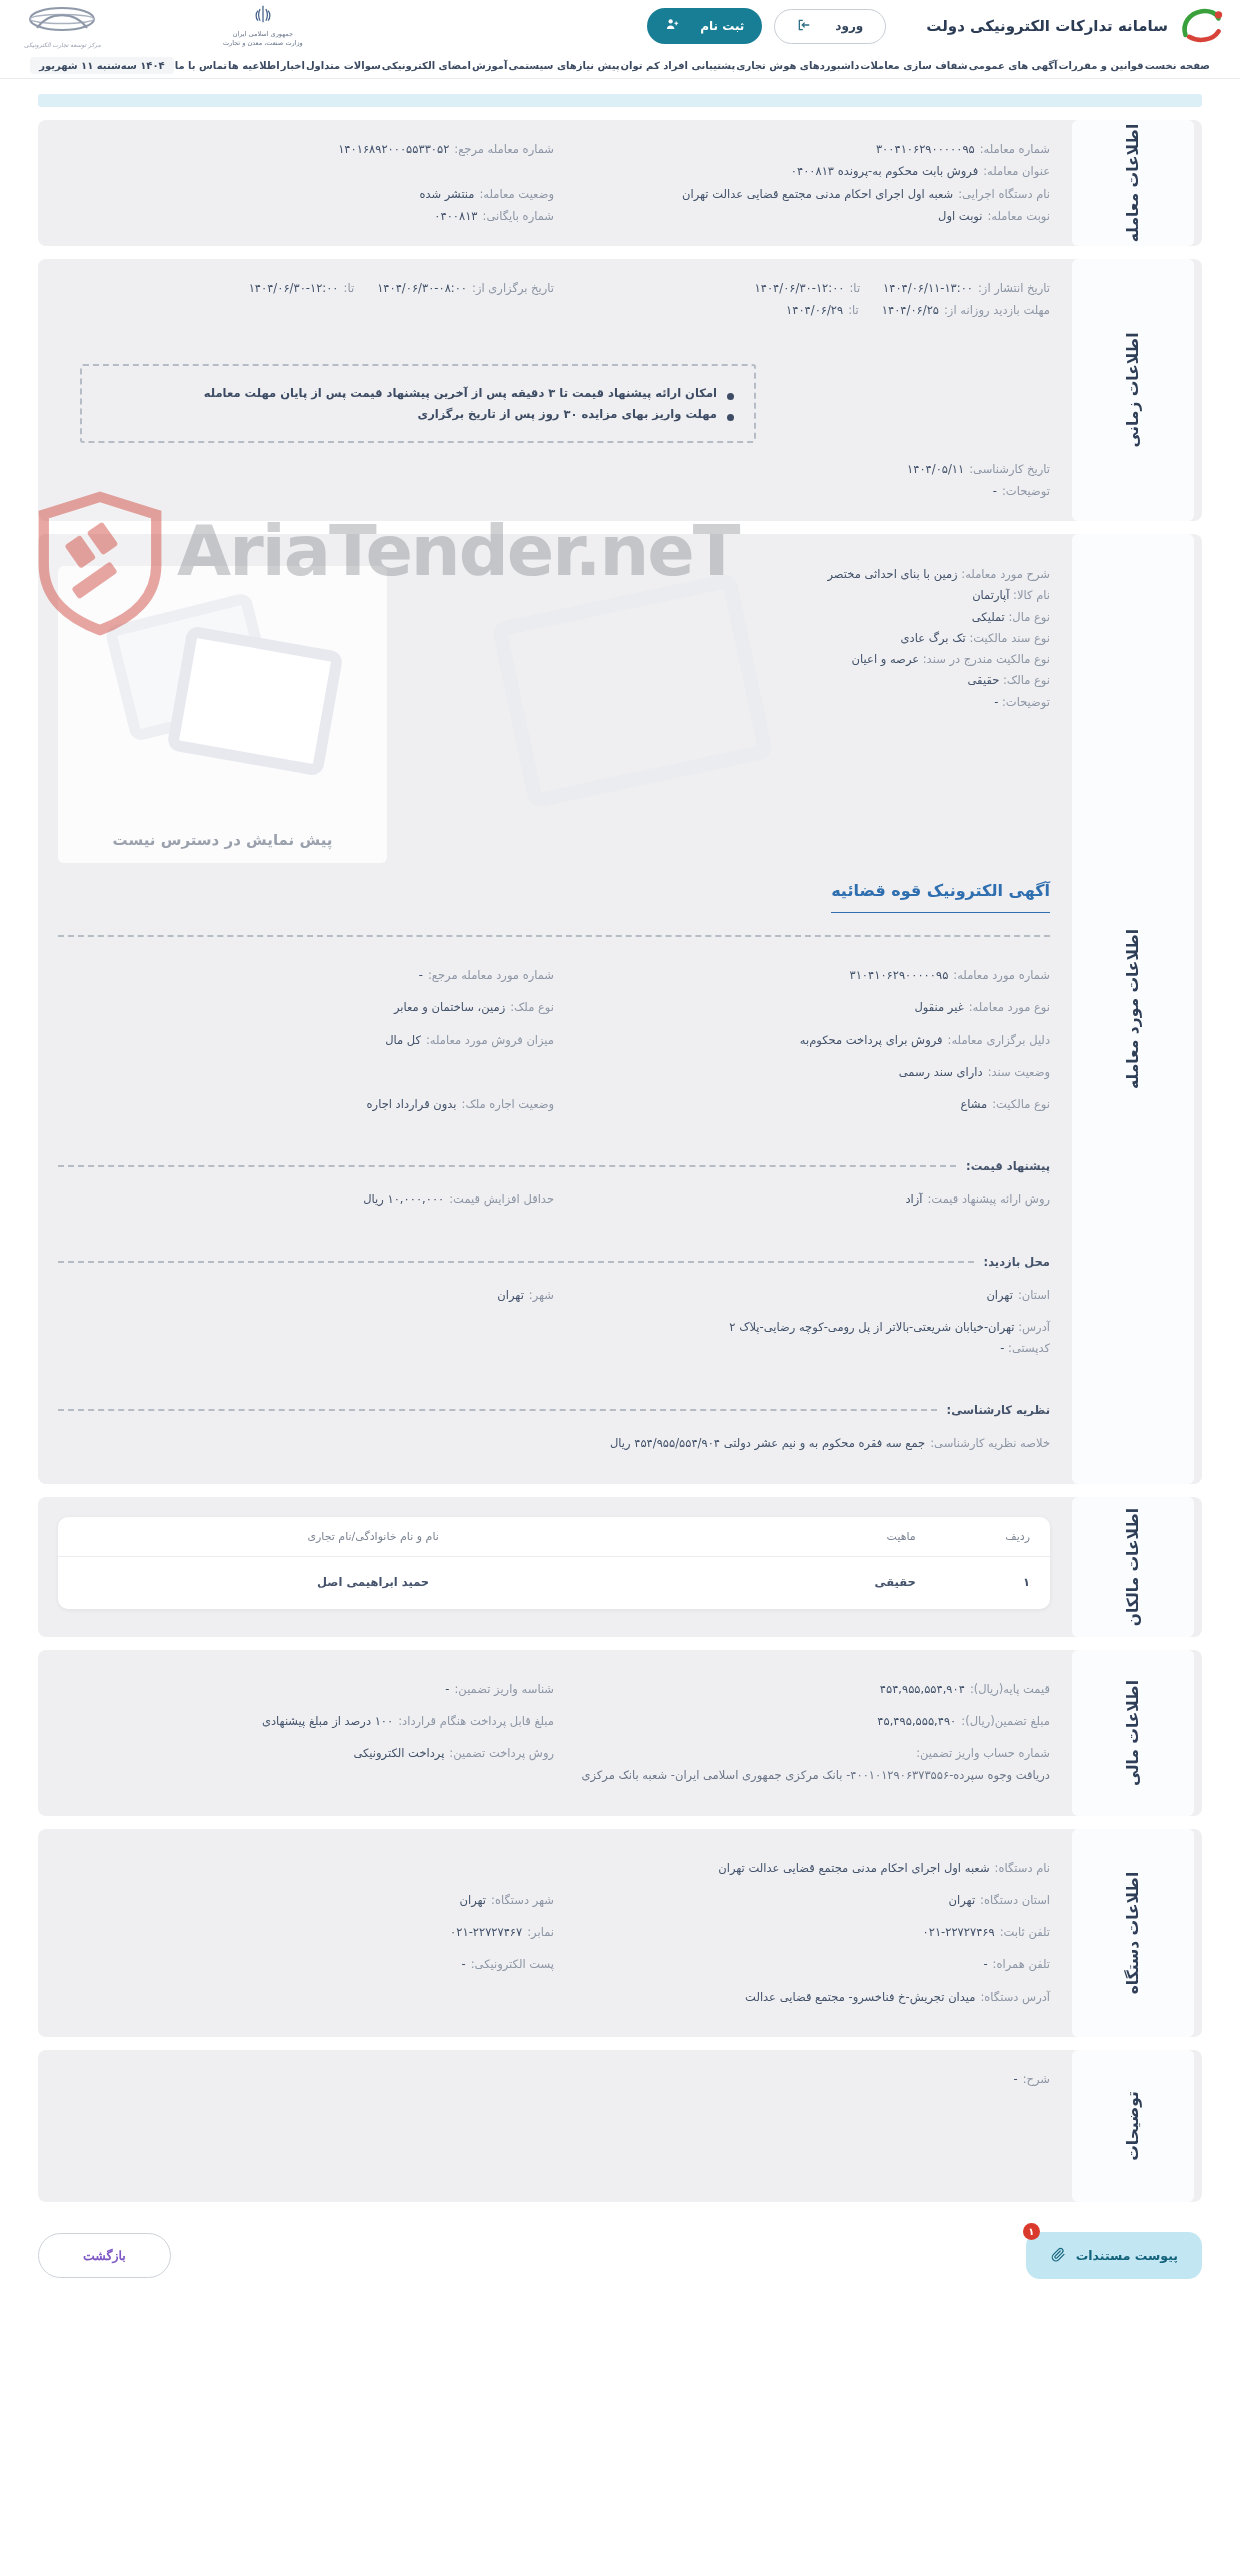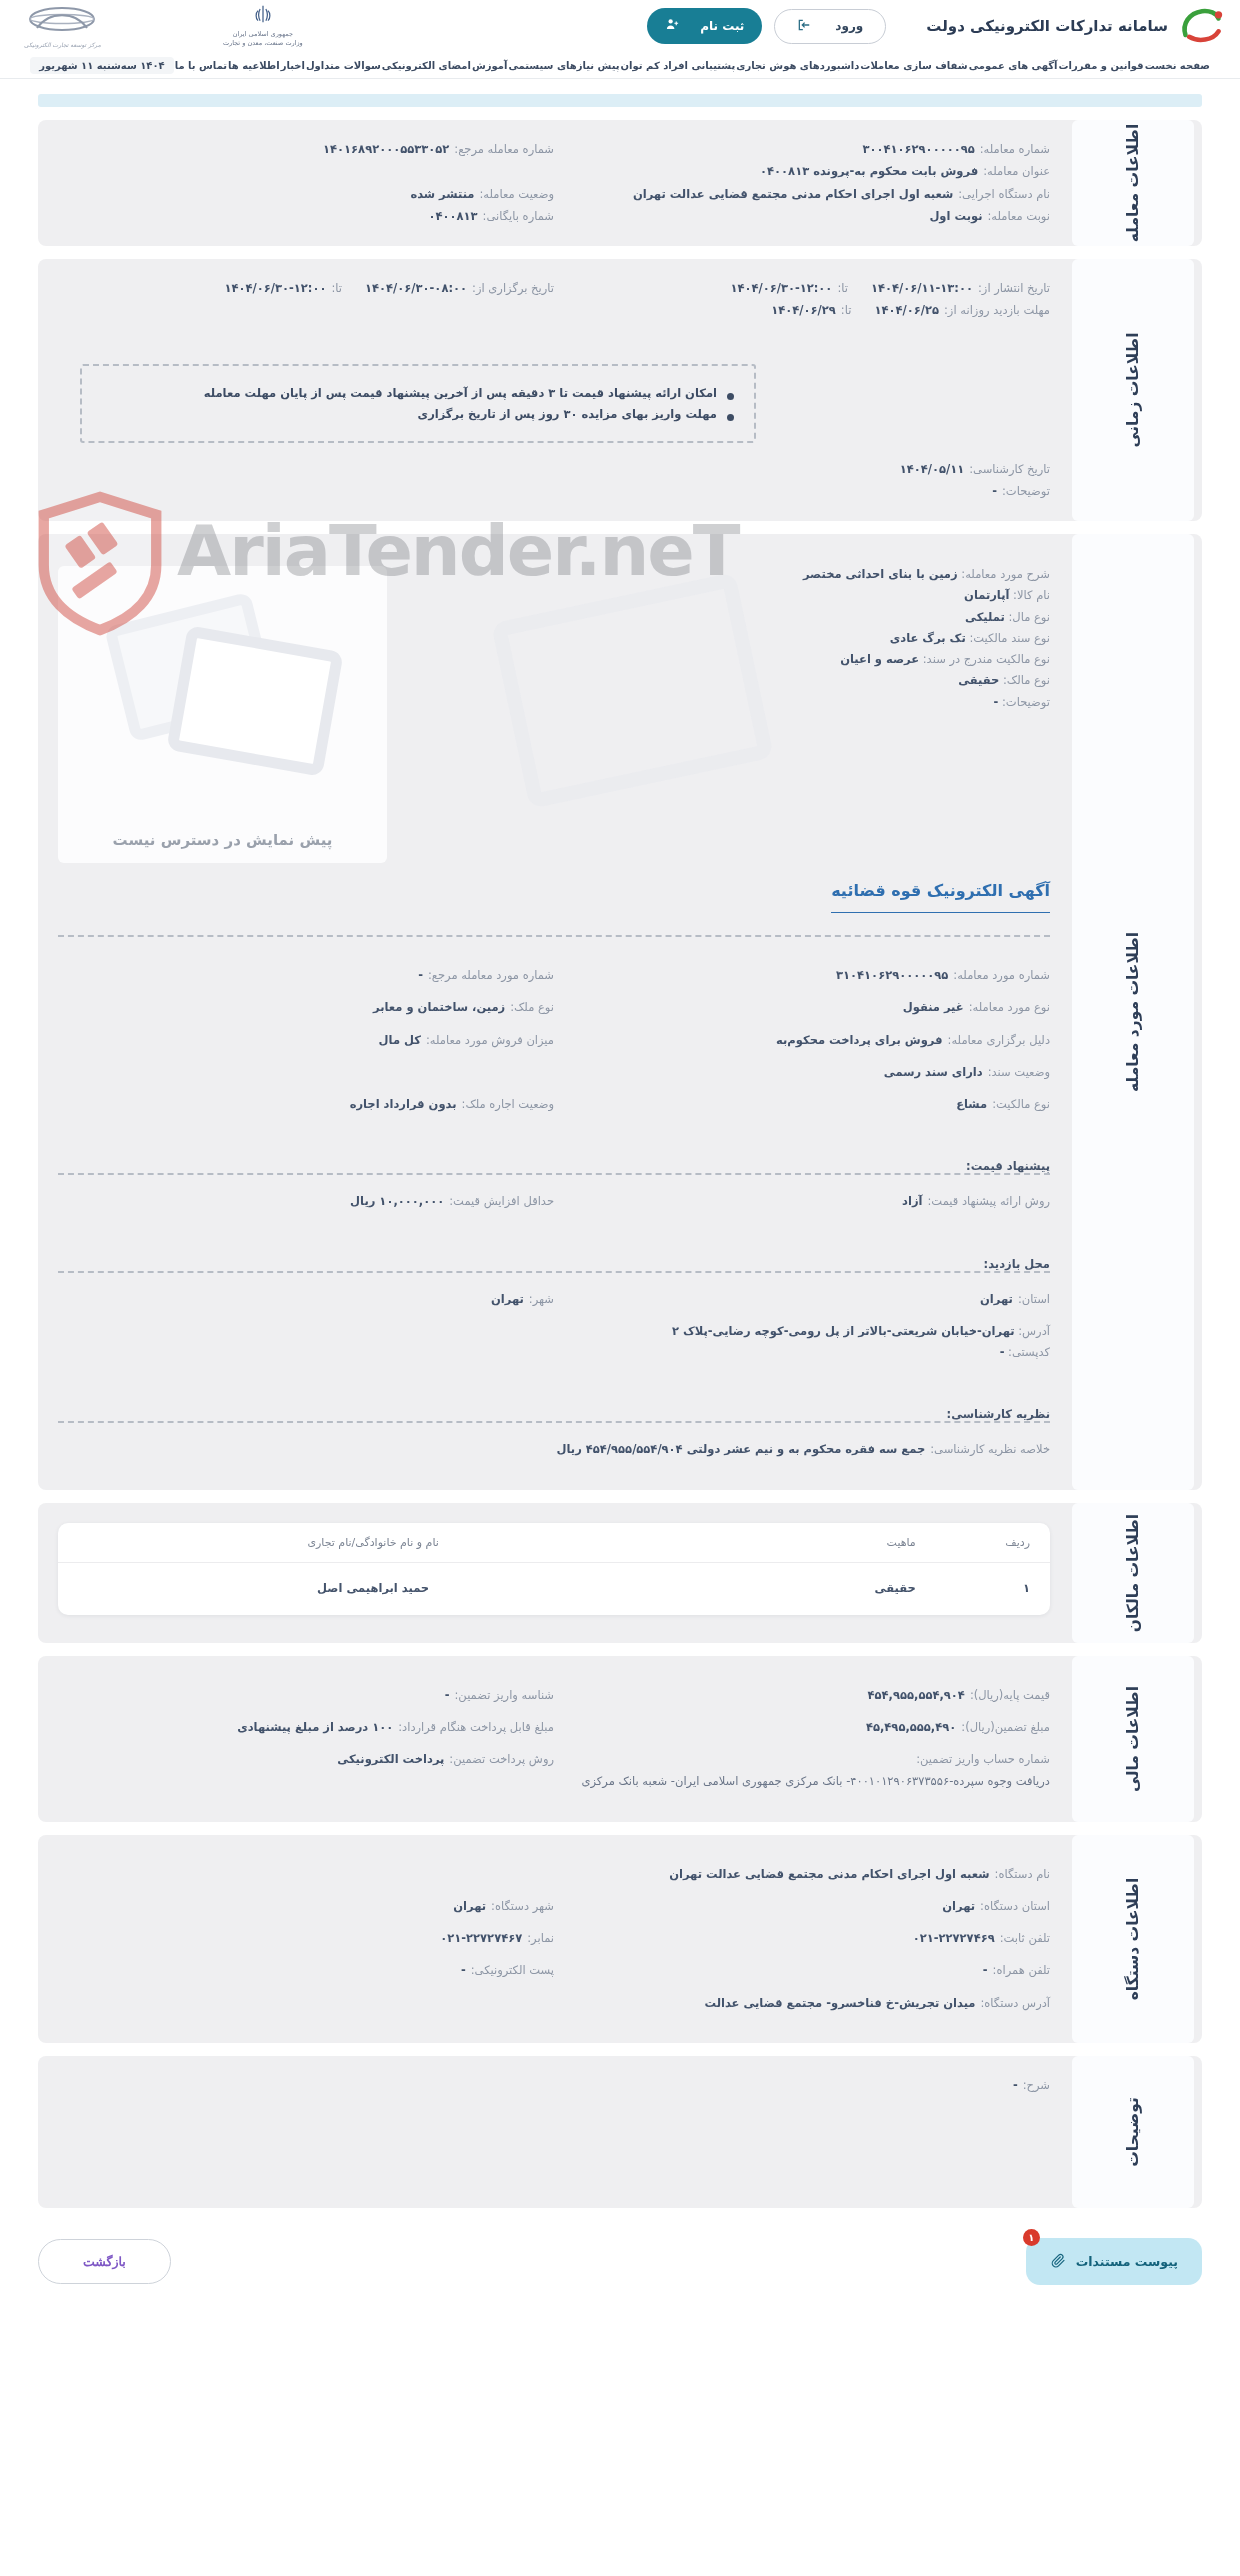--- a/index.html
+++ b/index.html
@@ -37,21 +37,21 @@
     padding:16px 152px 16px 20px; font-size:11.5px; }
   .vstrip { position:absolute; top:0; bottom:0; right:8px; width:122px; background:#fbfcfe;
     border-radius:6px; display:flex; align-items:center; justify-content:center; }
   .vtext { transform:rotate(-90deg); white-space:nowrap; font-size:15.5px; font-weight:700;
     color:#2e3e57; letter-spacing:0.5px; }
 
   .row { display:flex; margin:5px 0; line-height:1.5; align-items:baseline; }
   .half { width:50%; display:flex; gap:5px; align-items:baseline; flex-wrap:wrap; }
   .wide { width:100%; }
   .lbl { color:#8d96a5; white-space:nowrap; }
-  .val { color:#42526b; font-weight:700; }
+  .val { color:#42526b; font-weight:400; }
   .gap { margin-right:18px; }
   .rows-lg .row { margin:15px 0; }
 
   
   .dash-box { border:2px dashed #b6bcc5; border-radius:3px; margin:44px 294px 18px 22px; padding:13px 20px; }
   .bullet { display:flex; align-items:flex-end; gap:10px; margin:7px 0; color:#3d4c64; font-weight:700; }
   .dot { width:7px; height:7px; border-radius:50%; background:#3d4c64; flex:0 0 auto; }
 
   
   .item-top { display:flex; margin-bottom:4px; }
@@ -61,21 +61,21 @@
   .frame1 { position:absolute; left:58px; top:42px; width:150px; height:118px; border:11px solid #edeff3;
     background:#f7f8fa; border-radius:12px; transform:rotate(-14deg); }
   .frame2 { position:absolute; left:118px; top:72px; width:158px; height:126px; border:11px solid #e7e9ee;
     background:#ffffff; border-radius:12px; transform:rotate(10deg); }
   .preview-caption { position:absolute; bottom:14px; left:0; right:0; text-align:center;
     color:#9aa1ac; font-weight:700; font-size:15px; }
   .link-row { margin:18px 0 0; }
   .adlink { color:#2f6fb0; font-weight:600; font-size:16px; border-bottom:1.5px solid #2f6fb0;
     padding-bottom:12px; cursor:pointer; display:inline-block; }
   .dash-full { border-top:2px dashed #b6bcc5; margin:22px 0 30px; }
-  .dash-row { display:flex; margin:46px 0 18px;flex-direction:column; }
+  .dash-row { display:flex; align-items:center; margin:46px 0 18px; }
   .dash-row .dlbl { color:#44536b; font-weight:700; margin-left:10px; white-space:nowrap; }
   .dash-fill { flex:1; border-top:2px dashed #b6bcc5; }
   .tight .row { margin:4px 0; }
 
   
   .otable { background:#fff; border-radius:10px; box-shadow:0 1px 4px rgba(40,50,60,.08); margin:4px 0 12px; }
   .thead { display:flex; padding:13px 20px; color:#7b8493; font-size:11px; border-bottom:1px solid #ececee; }
   .trow { display:flex; padding:18px 20px 20px; color:#44536b; font-weight:700; }
   .cr { width:12%; } .cm { width:26%; } .cn { flex:1; text-align:center; }
 

